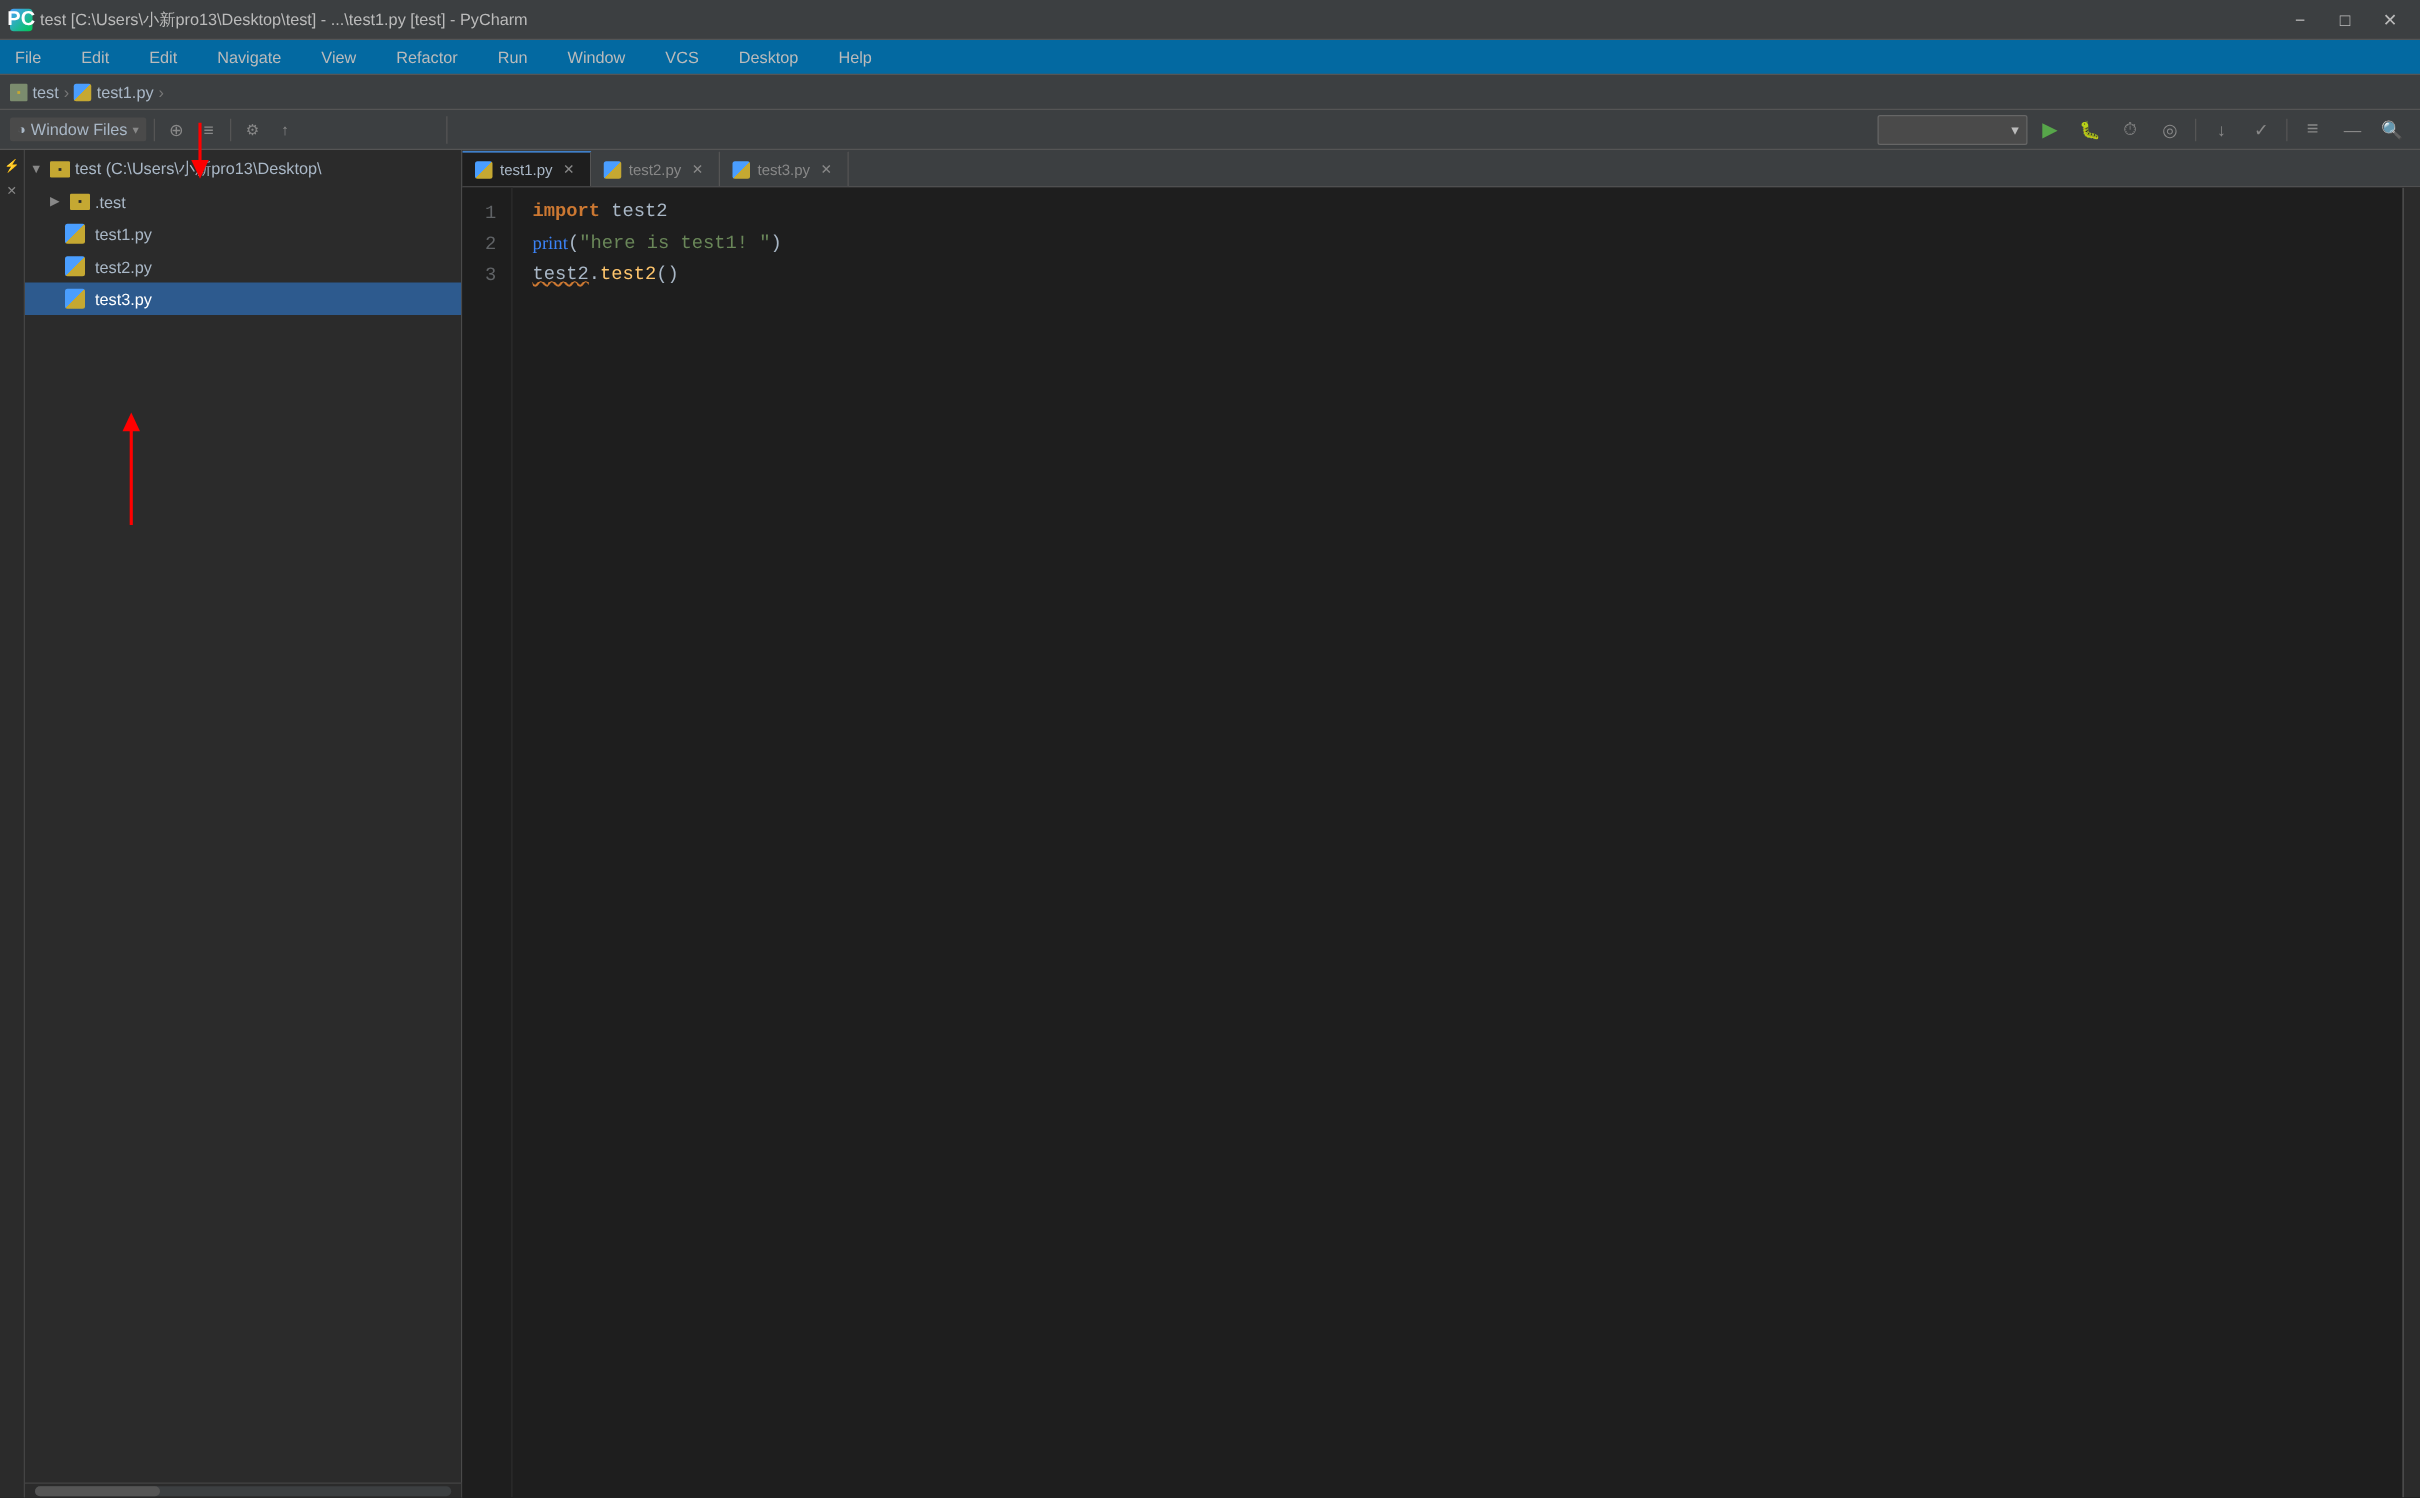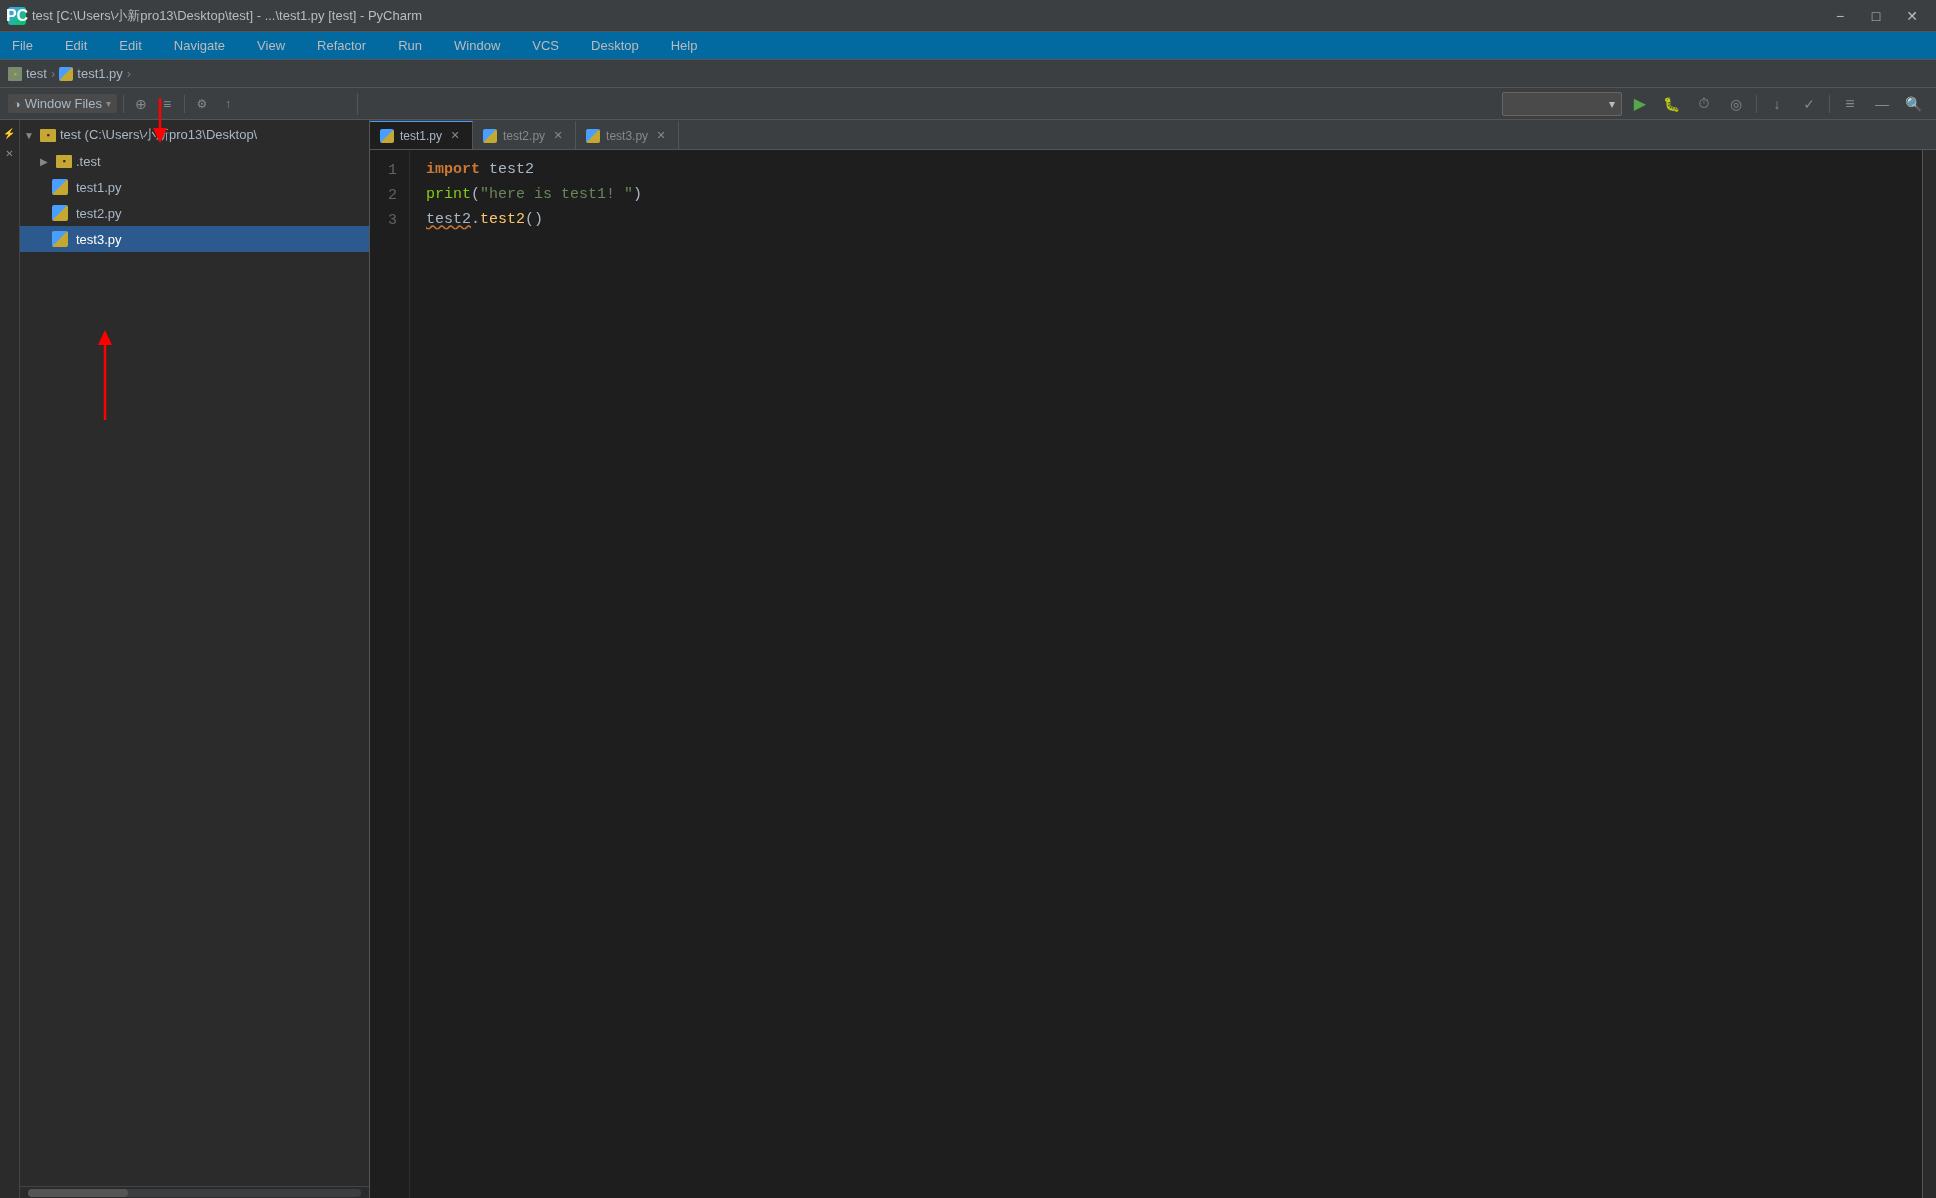--- a/index.html
+++ b/index.html
@@ -528,21 +528,21 @@
           <div class="line-num">3</div>
         </div>
         <div class="code-content">
 
           <div class="code-line">
             <span class="kw-import">import</span>
             <span style="color:#a9b7c6;"> test2</span>
           </div>
 
           <div class="code-line">
-            <span style="color:#84cc16;">print</span>
+            <span style="color:#3b82f6;font-family:Liberation Serif, serif;">print</span>
             <span style="color:#a9b7c6;">(</span>
             <span class="str-val">"here is test1! "</span>
             <span style="color:#a9b7c6;">)</span>
           </div>
 
           <div class="code-line">
             <span class="underline" style="color:#a9b7c6;">test2</span>
             <span style="color:#a9b7c6;">.</span>
             <span style="color:#ffc66d;">test2</span>
             <span style="color:#a9b7c6;">()</span>

